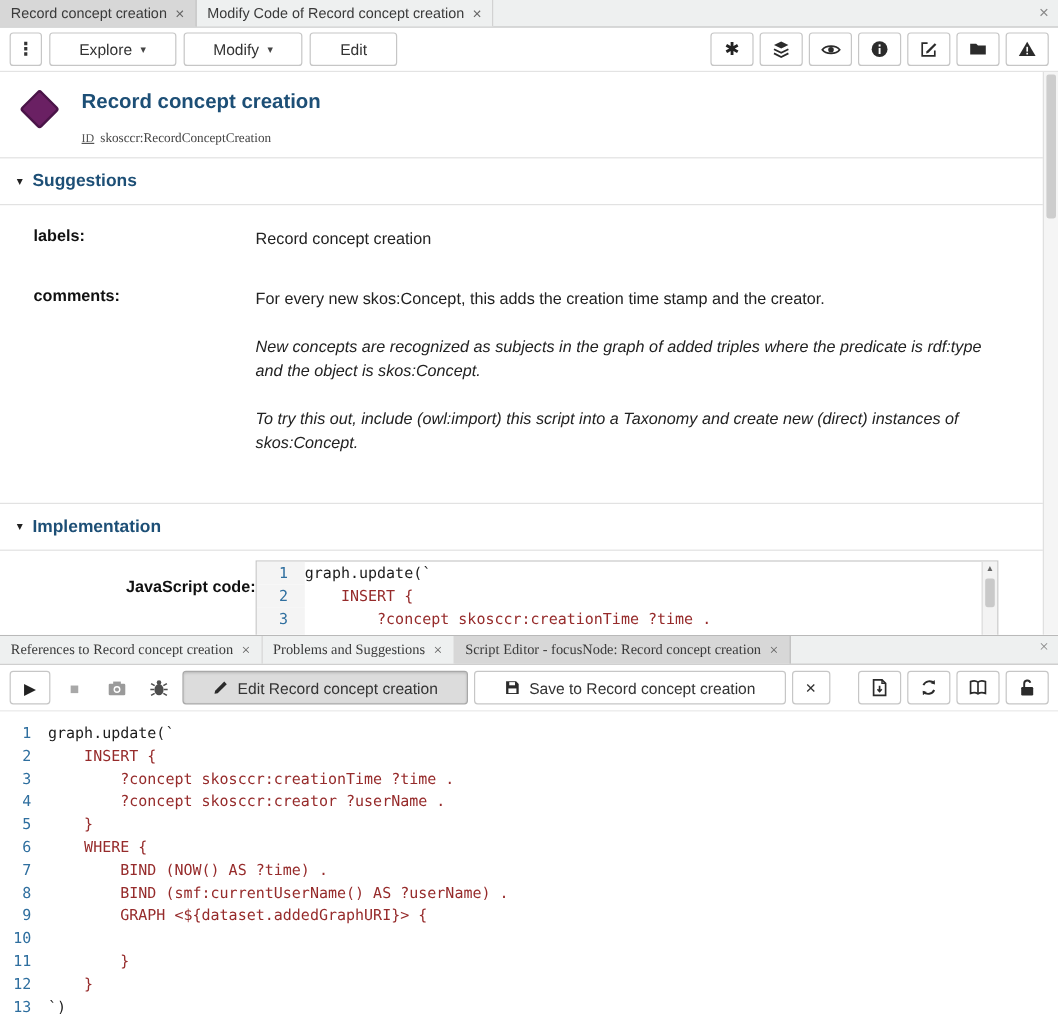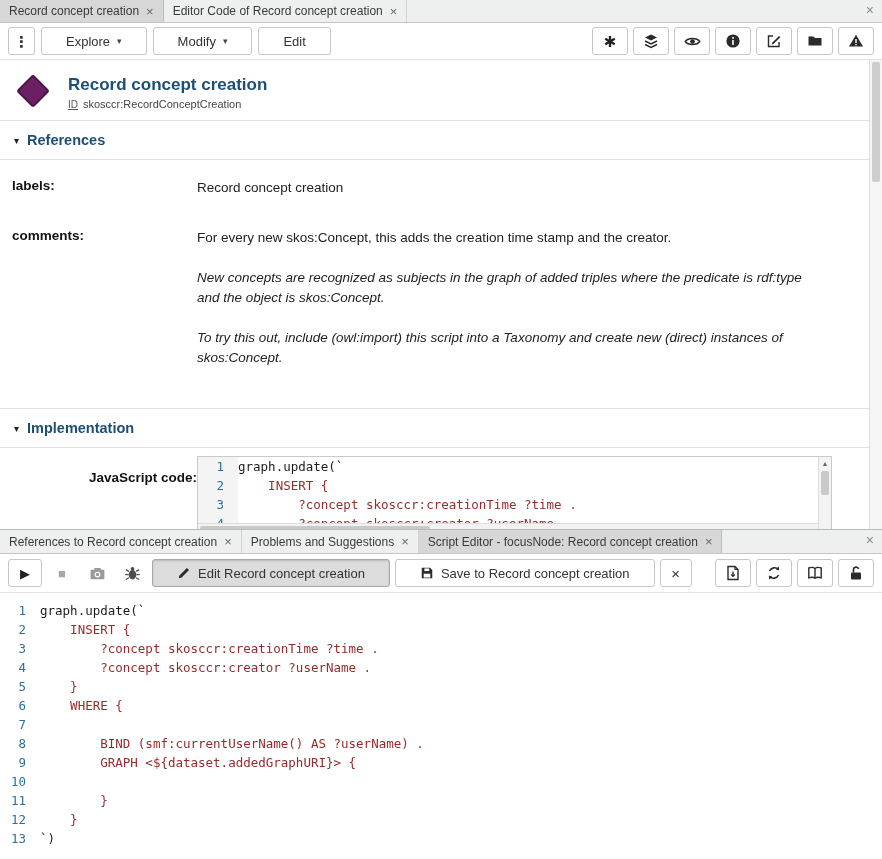--- a/index.html
+++ b/index.html
@@ -34,26 +34,26 @@
   .glyph{line-height:1;}
 
   
   .main-panel{height:469px; position:relative; overflow:hidden; background:#fff; flex:none;}
   .hr{border-top:1px solid #e2e2e2;}
   .header-block{display:flex; align-items:flex-start; padding:14px 16px 10px 16px; gap:18px;}
   .diamond-wrap{width:34px; height:34px; display:flex; align-items:center; justify-content:center; flex:none;}
   .diamond{width:24px; height:24px; background:var(--purple); border:2px solid #4a1448;
            border-radius:3px; transform:rotate(45deg);}
   .page-title{font-size:17px; font-weight:bold; color:var(--accent-blue); margin-top:1px;}
-  .id-line{margin-top:3px; font-size:11px; color:#444;}
+  .id-line{margin-top:14px; font-size:11px; color:#444;font-family:Liberation Serif, serif;}
   .id-label{font-size:10px; color:#555; text-decoration:underline; margin-right:5px;}
   .section-head{display:flex; align-items:center; gap:8px; padding:11px 14px;
                 color:var(--accent-blue); font-weight:bold; font-size:14.5px; cursor:pointer;}
   .sec-caret{color:#222; font-size:10px;}
-  .field-row{display:grid; grid-template-columns:185px 1fr; padding:18px 16px 12px 12px; font-size:13.5px;}
+  .field-row{display:grid; grid-template-columns:185px 1fr; padding:18px 16px 12px 28px; font-size:13.5px;}
   .field-label{font-weight:bold; color:#111;}
   .field-value{color:#222; line-height:20px; padding-right:44px;}
   .field-value p + p{margin-top:20px;font-style:italic;}
   .comments-row{padding-bottom:40px;}
   .js-row{padding-top:8px;}
   .js-row .field-label{padding-top:14px;text-align:right;}
 
   
   .code-box{border:1px solid #c9c9c9; background:#fff; position:relative; overflow:hidden;
             margin-right:34px; height:80px;}
@@ -67,42 +67,42 @@
   .vscroll .arr{height:13px; font-size:7px; text-align:center; color:#666; line-height:13px;}
   .vscroll .thumb{position:absolute; top:14px; left:2px; right:2px; height:24px; background:#c9c9c9; border-radius:2px;}
   .hscroll{position:absolute; left:0; right:13px; bottom:0; height:12px; background:#f3f3f3; border-top:1px solid #ddd;}
   .hscroll .thumb{position:absolute; left:2px; top:2px; bottom:2px; width:230px; background:#c9c9c9; border-radius:2px;}
   .page-scroll{position:absolute; top:0; right:0; bottom:0; width:13px; background:#f5f5f5;
                border-left:1px solid #e0e0e0; z-index:5;}
   .page-scroll .thumb{position:absolute; top:2px; left:2px; right:2px; height:120px; background:#cdcdcd; border-radius:2px;}
 
   
   .bottom-panel{border-top:1px solid #b9b9b9; flex:none; display:flex; flex-direction:column;}
-  .bottom-tabbar{height:24px;}
+  .bottom-tabbar{height:24px;font-family:Liberation Serif, serif;}
   .script-toolbar{height:39px; gap:5px;}
   .plain-tool{width:30px; height:30px; display:inline-flex; align-items:center; justify-content:center;
               border:none; background:none; cursor:pointer;}
   .btn.pressed{background:#dcdcdc; border-color:#a8a8a8; box-shadow:inset 0 1px 2px rgba(0,0,0,.15);}
   .play-glyph{font-size:13px; color:#222;}
   .stop-glyph{font-size:13px; color:#a8a8a8;}
   .x-btn{width:32px; padding:0; font-size:15px; color:#333;}
   .script-editor{height:267px; background:#fff; padding-top:8px; overflow:hidden;}
 </style>
 </head>
 <body>
 
 <div class="app">
 
   <div class="tabbar">
     <div class="tab active">
       <span class="tab-label">Record concept creation</span>
       <span class="tab-close">×</span>
     </div>
     <div class="tab">
-      <span class="tab-label">Editor Code of Record concept creation</span>
+      <span class="tab-label">Modify Code of Record concept creation</span>
       <span class="tab-close">×</span>
     </div>
     <span class="bar-close">×</span>
   </div>
 
   <div class="toolbar">
     <button class="btn kebab">
       <span class="glyph">⋮</span>
     </button>
     <button class="btn">
@@ -185,21 +185,21 @@
         <div class="id-line">
           <span class="id-label">ID</span><span class="id-value">skosccr:RecordConceptCreation</span>
         </div>
       </div>
     </div>
 
     <div class="hr"></div>
 
     <div class="section-head">
       <span class="sec-caret">▾</span>
-      <span>References</span>
+      <span>Suggestions</span>
     </div>
 
     <div class="hr"></div>
 
     <div class="field-row">
       <div class="field-label">labels:</div>
       <div class="field-value">Record concept creation</div>
     </div>
 
     <div class="field-row comments-row">
@@ -361,21 +361,21 @@
     </div>
 
     <div class="script-editor">
       <div>
           <div class="code-line"><span class="ln">1</span><span class="ct plain">graph.update(`</span></div>
           <div class="code-line"><span class="ln">2</span><span class="ct sparql">    INSERT {</span></div>
           <div class="code-line"><span class="ln">3</span><span class="ct sparql">        ?concept skosccr:creationTime ?time .</span></div>
           <div class="code-line"><span class="ln">4</span><span class="ct sparql">        ?concept skosccr:creator ?userName .</span></div>
           <div class="code-line"><span class="ln">5</span><span class="ct sparql">    }</span></div>
           <div class="code-line"><span class="ln">6</span><span class="ct sparql">    WHERE {</span></div>
-          <div class="code-line"><span class="ln">7</span></div>
+          <div class="code-line"><span class="ln">7</span><span class="ct sparql">        BIND (NOW() AS ?time) .</span></div>
           <div class="code-line"><span class="ln">8</span><span class="ct sparql">        BIND (smf:currentUserName() AS ?userName) .</span></div>
           <div class="code-line"><span class="ln">9</span><span class="ct sparql">        GRAPH &lt;${dataset.addedGraphURI}&gt; {</span></div>
           <div class="code-line"><span class="ln">10</span></div>
           <div class="code-line"><span class="ln">11</span><span class="ct sparql">        }</span></div>
           <div class="code-line"><span class="ln">12</span><span class="ct sparql">    }</span></div>
           <div class="code-line"><span class="ln">13</span><span class="ct plain">`)</span></div>
         </div>
     </div>
   </div>
 </div>

